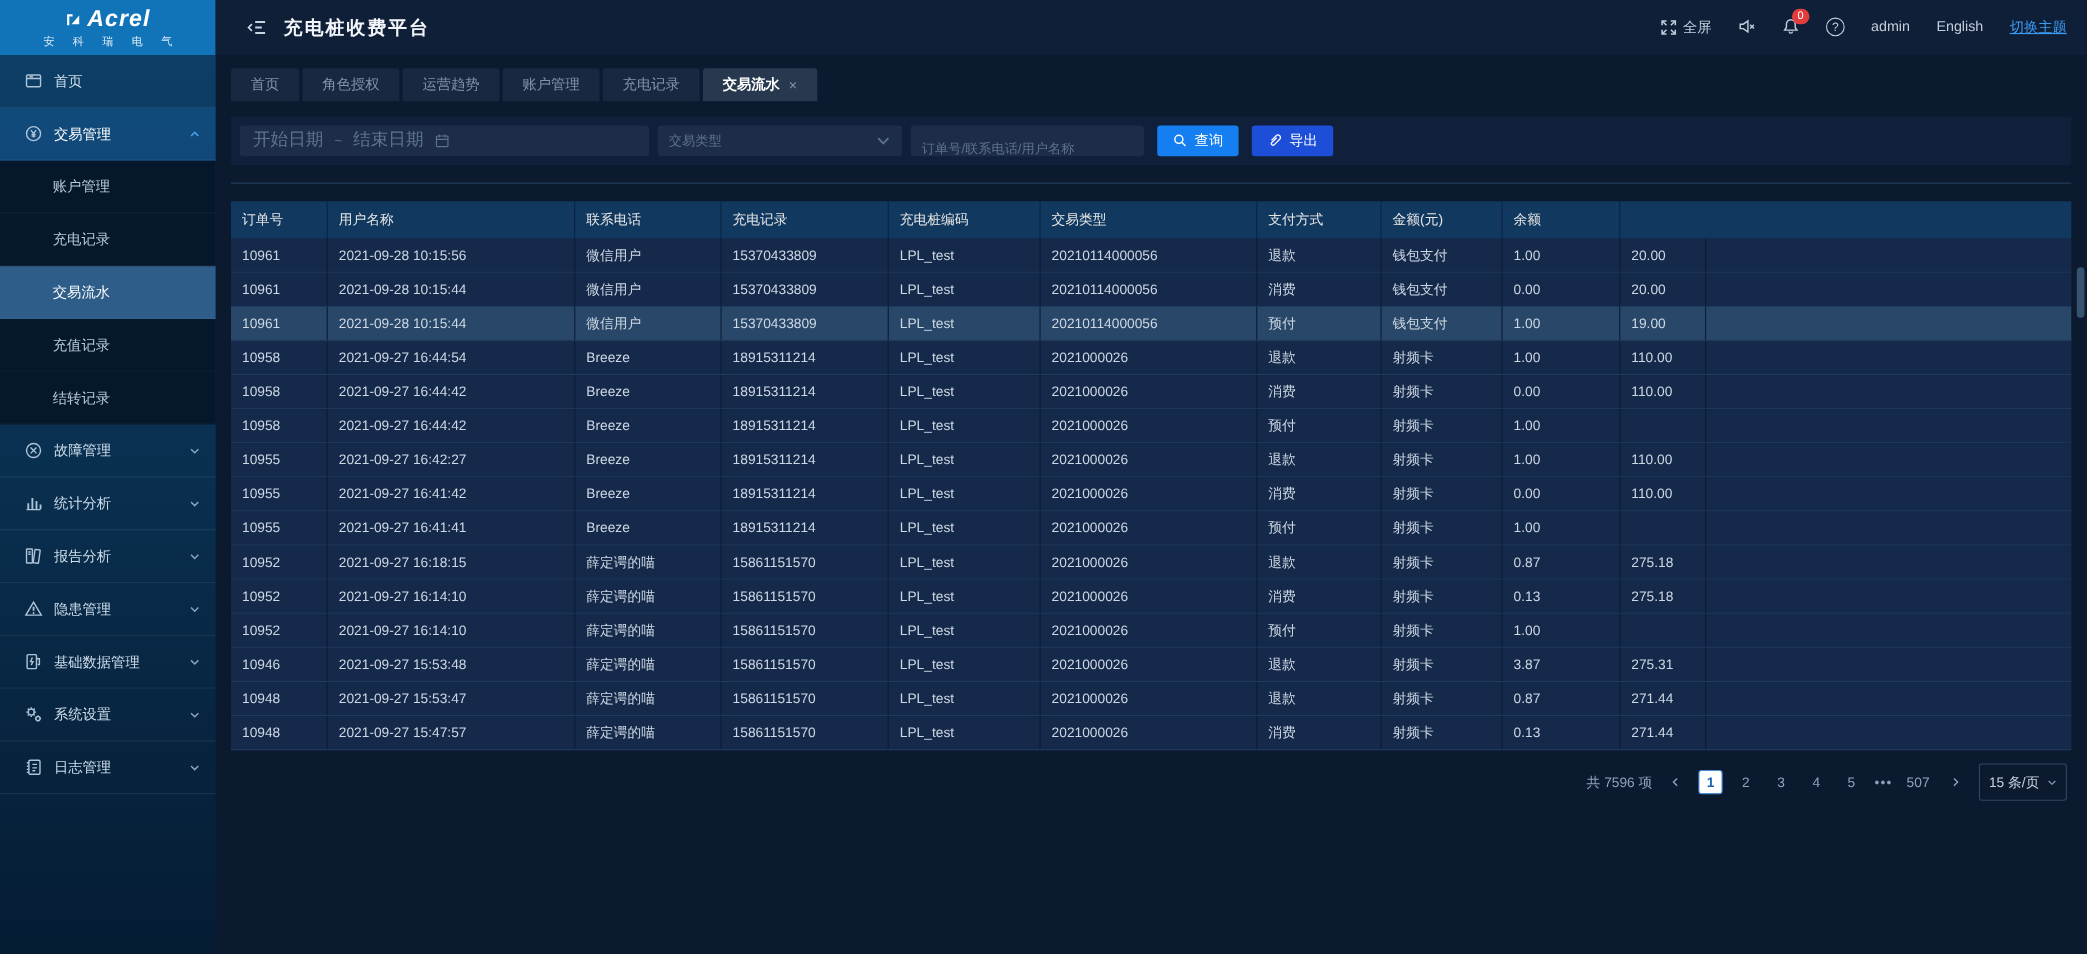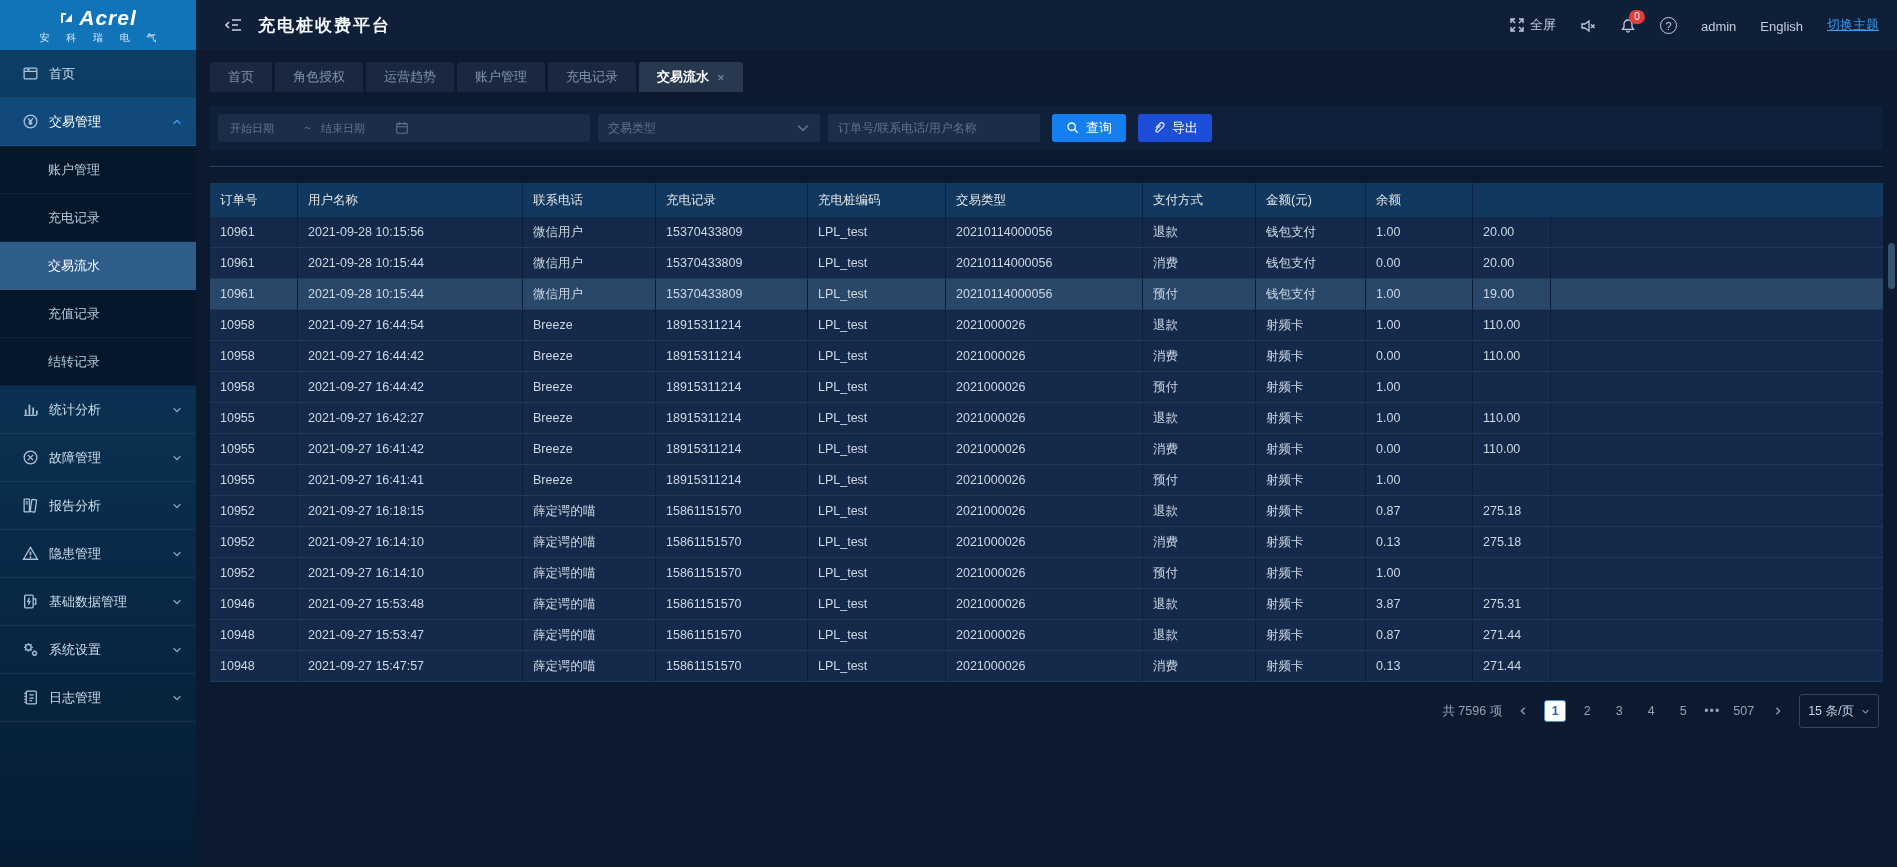--- a/index.html
+++ b/index.html
@@ -21,45 +21,45 @@
   .submenu { background:#05172a; }
   .sub-item { height:48px; line-height:48px; padding-left:48px; font-size:13px; color:#b9c9d9; cursor:pointer; border-bottom:1px solid rgba(255,255,255,.04); }
   .sub-item.active { background:#2e5d8a; color:#ffffff; }
   svg { display:block; }
 
   
   .main { flex:1; display:flex; flex-direction:column; min-width:0; position:relative; }
   .topbar { height:50px; background:#101f38; display:flex; align-items:center; padding:0 18px 0 28px; flex:0 0 50px; }
   .collapse-btn { width:20px; height:20px; color:#c7d3e0; cursor:pointer; margin-right:14px; }
   .app-title { font-size:17px; font-weight:bold; color:#f2f6fa; letter-spacing:2px; }
-  .top-right { margin-left:auto; display:flex; align-items:flex-end; gap:24px; font-size:13px; color:#c3cedd; }
+  .top-right { margin-left:auto; display:flex; align-items:flex-start; gap:24px; font-size:13px; color:#c3cedd; }
   .top-item { display:flex; align-items:center; gap:5px; cursor:pointer; }
   .ticon { width:16px; height:16px; color:#c3cedd; }
   .bell-wrap { position:relative; }
   .badge { position:absolute; top:-8px; left:9px; background:#e23c3c; color:#fff; font-size:10px; line-height:14px; min-width:16px; text-align:center; border-radius:8px; padding:0 3px; }
   .qmark { width:17px; height:17px; border:1px solid #c3cedd; border-radius:50%; font-size:11px; display:flex; align-items:center; justify-content:center; }
   .theme-link { color:#3b9cf5; text-decoration:underline; cursor:pointer; }
 
   
   .content { flex:1; padding:0 14px; position:relative; }
   .tabbar { margin-top:12px; display:flex; gap:3px; }
   .tab { height:30px; padding:0 18px; background:#192840; color:#8193ab; font-size:13px; display:flex; align-items:center; gap:8px; border-radius:3px 3px 0 0; cursor:pointer; }
   .tab.active { background:#27384f; color:#ffffff; font-weight:bold; }
   .tab-close { color:#8496ad; font-weight:normal; font-size:13px; cursor:pointer; }
   .tab-close::before { content:"×"; }
 
   .filter-strip { margin-top:14px; background:#11203a; height:44px; display:flex; align-items:center; gap:8px; padding:0 8px; }
   .fbox { background:#1e2d47; height:28px; border-radius:3px; display:flex; align-items:center; font-size:12px; color:#5c7390; }
   .date-box { width:372px; padding:0 12px; gap:10px; }
-  .date-box input { background:transparent; border:none; outline:none; color:#8ea2b8; font-size:11px; width:64px; font-family:inherit; }
+  .date-box input { background:transparent; border:none; outline:none; color:#8ea2b8; font-size:16px; width:64px; font-family:inherit; }
   .date-box input::placeholder { color:#5c7390; }
   .date-sep { color:#5c7390; }
   .ficon { width:14px; height:14px; color:#5c7390; }
   .select-box { width:222px; padding:0 10px; justify-content:space-between; cursor:pointer; }
-  .keyword-box { width:212px; }
+  .keyword-box { width:212px;align-items:flex-end; }
   .keyword-box input { background:transparent; border:none; outline:none; color:#8ea2b8; font-size:12px; width:100%; padding:0 10px; font-family:inherit; }
   .keyword-box input::placeholder { color:#5c7390; }
   .btn { height:28px; border:none; border-radius:3px; color:#fff; font-size:13px; display:flex; align-items:center; gap:6px; padding:0 14px; cursor:pointer; margin-left:4px; font-family:inherit; }
   .btn .bicon { width:14px; height:14px; }
   .btn-query { background:#157ef0; }
   .btn-export { background:#1d4ed8; }
 
   .hr { margin-top:16px; border-top:1px solid #26415f; }
 
   
@@ -135,41 +135,41 @@
     <div class="submenu">
       <div class="sub-item">账户管理</div>
       <div class="sub-item">充电记录</div>
       <div class="sub-item active">交易流水</div>
       <div class="sub-item">充值记录</div>
       <div class="sub-item">结转记录</div>
     </div>
 
     <div class="side-item">
       <span class="sicon">
+        <svg viewBox="0 0 16 16" fill="none" stroke="currentColor" stroke-width="1.2">
+            <circle cx="8" cy="8" r="6"></circle>
+            <path d="M5.5 5.5l5 5M10.5 5.5l-5 5"></path>
+          </svg>
+      </span>
+      <span>故障管理</span>
+      <span class="chev">
+        <svg width="10" height="10" viewBox="0 0 12 12" fill="none" stroke="currentColor" stroke-width="1.6">
+            <path d="M2 4l4 4 4-4"></path>
+          </svg>
+      </span>
+    </div>
+
+    <div class="side-item">
+      <span class="sicon">
         <svg viewBox="0 0 16 16" fill="none" stroke="currentColor" stroke-width="1.6">
             <path d="M3.5 13V8M7 13V3.5M10.5 13V6M14 13V9"></path>
             <path d="M2 13.5h12" stroke-width="1.1"></path>
           </svg>
       </span>
       <span>统计分析</span>
-      <span class="chev">
-        <svg width="10" height="10" viewBox="0 0 12 12" fill="none" stroke="currentColor" stroke-width="1.6">
-            <path d="M2 4l4 4 4-4"></path>
-          </svg>
-      </span>
-    </div>
-
-    <div class="side-item">
-      <span class="sicon">
-        <svg viewBox="0 0 16 16" fill="none" stroke="currentColor" stroke-width="1.2">
-            <circle cx="8" cy="8" r="6"></circle>
-            <path d="M5.5 5.5l5 5M10.5 5.5l-5 5"></path>
-          </svg>
-      </span>
-      <span>故障管理</span>
       <span class="chev">
         <svg width="10" height="10" viewBox="0 0 12 12" fill="none" stroke="currentColor" stroke-width="1.6">
             <path d="M2 4l4 4 4-4"></path>
           </svg>
       </span>
     </div>
 
     <div class="side-item">
       <span class="sicon">
         <svg viewBox="0 0 16 16" fill="none" stroke="currentColor" stroke-width="1.2">

